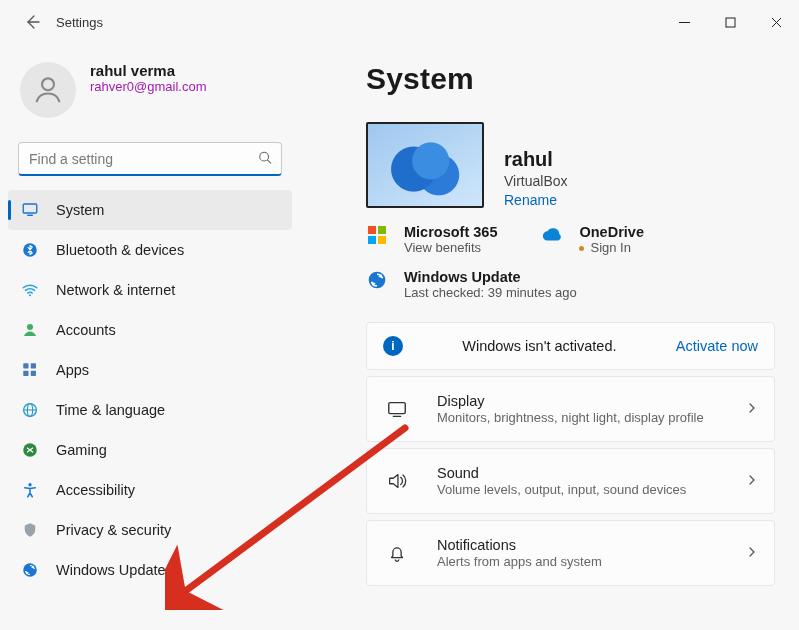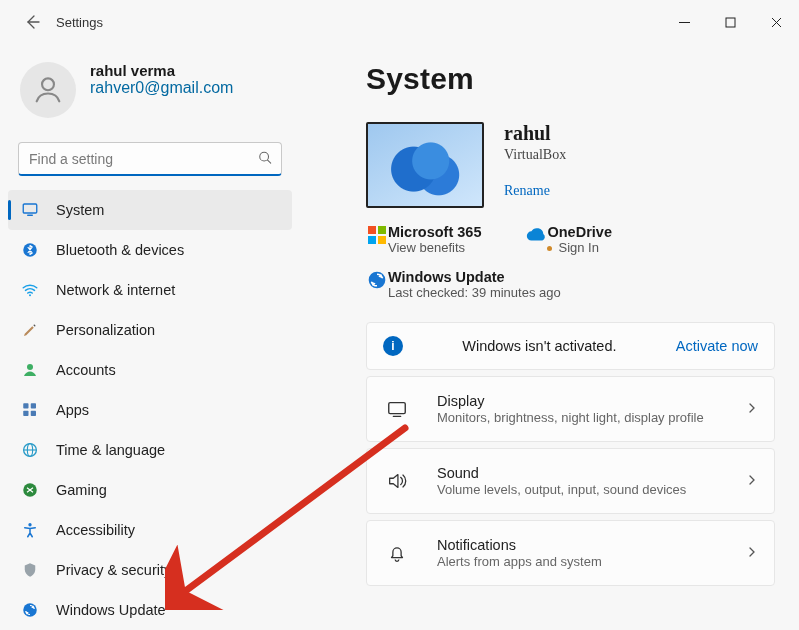--- a/index.html
+++ b/index.html
@@ -57,21 +57,21 @@
     gap: 14px;
   }
   .avatar {
     width: 56px; height: 56px;
     background: #e6e6e6;
     border-radius: 50%;
     display:flex;align-items:center;justify-content:center;
     color:#777;
   }
   .profile .name { font-weight: 600; font-size: 15px; }
-  .profile .email { font-size: 16px; color: #0369a1; }
+  .profile .email { font-size: 13px; color: #a21caf; }
 
   .search {
     margin: 10px 10px 14px 10px;
     position: relative;
   }
   .search input {
     width: 100%;
     height: 34px;
     padding: 0 34px 0 10px;
     font-size: 14px;
@@ -120,44 +120,43 @@
   }
   .main h1 {
     font-size: 30px;
     font-weight: 600;
     letter-spacing: 0.2px;
     margin-bottom: 26px;
     color:#1a1a1a;
   }
 
   .pc-row {
-    display: flex; align-items: flex-start; gap: 20px;
+    display: flex; align-items: flex-end; gap: 20px;
     margin-bottom: 16px;
-    font-family: Liberation Serif, serif;
   }
   .pc-thumb {
     width: 118px; height: 86px;
     border: 2px solid #222;
     border-radius: 2px;
     background:
       radial-gradient(circle at 55% 45%, #3a8de0 0 18px, transparent 19px),
       radial-gradient(circle at 40% 55%, #1f6ecc 0 22px, transparent 23px),
       radial-gradient(circle at 62% 62%, #2c7bd8 0 20px, transparent 21px),
       linear-gradient(150deg,#9fc8ef,#cfe6fb);
   }
   .pc-info .pcname { font-size: 20px; font-weight: 600; }
   .pc-info .pcmodel { font-size: 14px; color: #444; margin-top:2px; }
-  .pc-info .rename { font-size: 14px; color:#0067c0; margin-top:20px; cursor:pointer; }
+  .pc-info .rename { font-size: 14px; color:#0067c0; margin-top:3px; cursor:pointer; }
 
   .info-row {
     display:flex; gap: 44px;
     margin-top:10px;
     margin-bottom: 14px;
   }
-  .info-item { display:flex; align-items:flex-start; gap: 0; }
+  .info-item { display:flex; align-items:flex-start; gap: 16px; }
   .info-item .ii-icon { width:22px;height:22px; display:flex;align-items:center;justify-content:center;}
   .info-item .ii-title { font-weight:600; font-size:14.5px;}
   .info-item .ii-sub { font-size:13px; color:#555;}
   .bullet { display:inline-block; width:5px;height:5px;background:#d08a2b;border-radius:50%; margin-right:6px; vertical-align:middle;}
 
   .card {
     background:#fcfcfc;
     border:1px solid #e6e6e6;
     border-radius:4px;
     margin-bottom: 6px;
@@ -275,29 +274,20 @@
           <svg width="18" height="18" viewBox="0 0 24 24">
               <path d="M3 9a14 14 0 0118 0M6 12.5a9.5 9.5 0 0112 0M9 16a5 5 0 016 0" stroke="#1aa0e8" stroke-width="2" fill="none" stroke-linecap="round"></path>
               <circle cx="12" cy="19" r="1.3" fill="#1aa0e8"></circle>
             </svg>
         </span>
         <span class="ni-label">Network &amp; internet</span>
       </div>
       <div class="nav-item">
         <span class="ni-icon">
           <svg width="18" height="18" viewBox="0 0 24 24">
-              <path d="M4 20l3-1 10-10-2-2L5 17l-1 3z" fill="#b98a5a"></path>
-              <path d="M17 5l2 2" stroke="#555" stroke-width="1.5"></path>
-            </svg>
-        </span>
-        <span class="ni-label">Personalization</span>
-      </div>
-      <div class="nav-item">
-        <span class="ni-icon">
-          <svg width="18" height="18" viewBox="0 0 24 24">
               <circle cx="12" cy="8" r="4" fill="#3eaf64"></circle>
               <path d="M4 20c1.4-4 4.9-6 8-6s6.6 2 8 6" fill="#3eaf64"></path>
             </svg>
         </span>
         <span class="ni-label">Accounts</span>
       </div>
       <div class="nav-item">
         <span class="ni-icon">
           <svg width="18" height="18" viewBox="0 0 24 24">
               <rect x="3" y="3" width="7" height="7" rx="1" fill="#4a7bb5"></rect>

